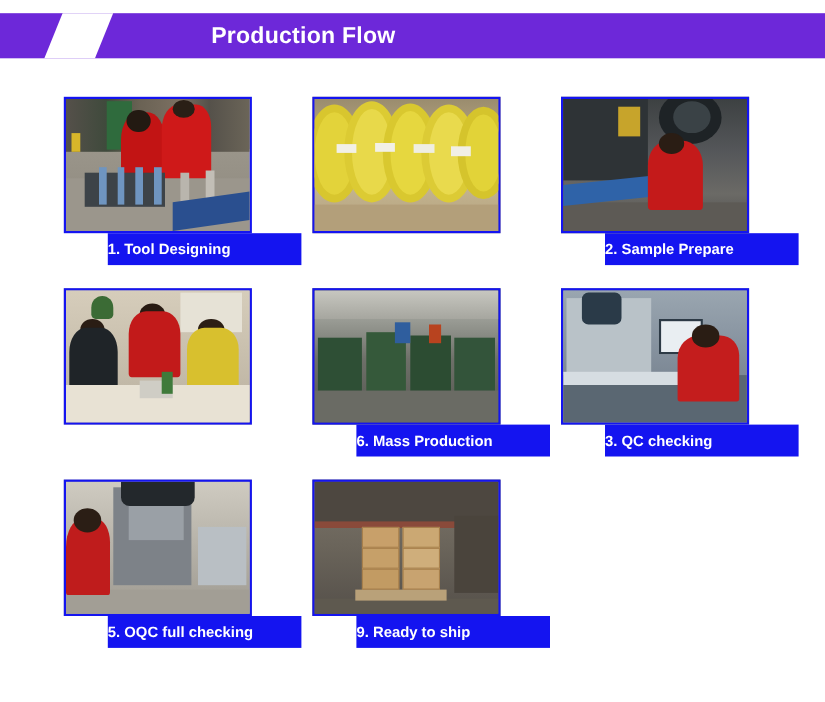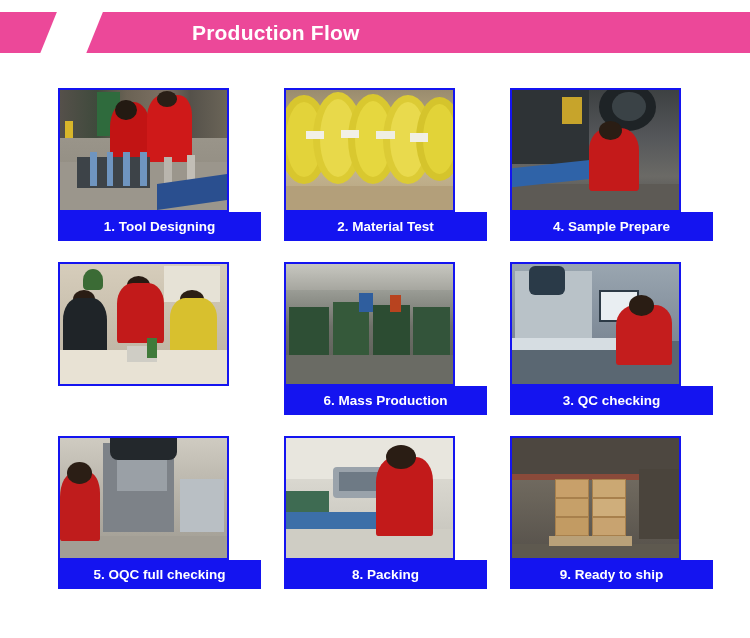--- a/index.html
+++ b/index.html
@@ -16,21 +16,21 @@
     overflow: hidden;
   }
 
   
   .header-banner {
     position: absolute;
     left: 0;
     top: 12px;
     width: 750px;
     height: 41px;
-    background: #ec4899;
+    background: #6d28d9;
     overflow: hidden;
   }
   .header-slash {
     position: absolute;
     left: 48px;
     top: -6px;
     width: 46px;
     height: 56px;
     background: #ffffff;
     transform: skewX(-22deg);
@@ -73,31 +73,32 @@
     box-sizing: border-box;
     overflow: hidden;
     background: #8a8a82;
   }
   .card-photo .ph {
     position: absolute;
     display: block;
   }
 
   .card-label {
-    width: 203px;
+    width: 176px;
     height: 29px;
     line-height: 29px;
     background: #1414f0;
     color: #ffffff;
     font-size: 13.5px;
     font-weight: bold;
-    text-align: center;
+    text-align: left;
     box-sizing: border-box;
     white-space: nowrap;
     overflow: hidden;
+    margin-left: 40px;
   }
 
   
   .p1 { background: linear-gradient(#6e6a5e 0%, #6e6a5e 38%, #9a958a 38%, #8d887d 100%); }
   .p1-wall { left:0; top:0; width:100%; height:40%; background:linear-gradient(90deg,#55504a 0%,#3f4a3c 22%,#6a6254 40%,#7c7062 62%,#55514a 78%,#6b6558 100%); }
   .p1-green { left:22%; top:2%; width:14%; height:36%; background:#2f6b3d; }
   .p1-m1 { left:30%; top:10%; width:24%; height:52%; background:#c21414; border-radius:40% 40% 8% 8%; }
   .p1-m1h { left:33%; top:8%; width:13%; height:17%; background:#231a12; border-radius:50%; }
   .p1-m2 { left:52%; top:4%; width:27%; height:56%; background:#cf1919; border-radius:34% 30% 6% 6%; }
   .p1-m2h { left:58%; top:1%; width:12%; height:13%; background:#2a1f16; border-radius:50%; }
@@ -253,36 +254,35 @@
       <span class="ph p2-c1"></span>
         <span class="ph p2-c2"></span>
         <span class="ph p2-c3"></span>
       <span class="ph p2-c4"></span>
         <span class="ph p2-c5"></span>
       <span class="ph p2-lbl1"></span>
         <span class="ph p2-lbl2"></span>
       <span class="ph p2-lbl3"></span>
         <span class="ph p2-lbl4"></span>
     </div>
-    <div class="card-label">2. Material Test</div>
   </div>
 
   <div class="flow-card">
     <div class="card-photo p3">
       <span class="ph p3-bg"></span>
       <span class="ph p3-mach"></span>
       <span class="ph p3-drum"></span>
         <span class="ph p3-drum2"></span>
       <span class="ph p3-yel"></span>
       <span class="ph p3-floor"></span>
       <span class="ph p3-blue"></span>
       <span class="ph p3-worker"></span>
         <span class="ph p3-head"></span>
     </div>
-    <div class="card-label">4. Sample Prepare</div>
+    <div class="card-label">2. Sample Prepare</div>
   </div>
 
   <div class="flow-card">
     <div class="card-photo p4">
       <span class="ph p4-bg"></span>
       <span class="ph p4-win"></span>
         <span class="ph p4-plant"></span>
       <span class="ph p4-h1"></span>
         <span class="ph p4-m1"></span>
       <span class="ph p4-h2"></span>
@@ -331,34 +331,20 @@
       <span class="ph p7-rack"></span>
       <span class="ph p7-mach"></span>
       <span class="ph p7-top"></span>
         <span class="ph p7-hop"></span>
       <span class="ph p7-worker"></span>
         <span class="ph p7-head"></span>
     </div>
     <div class="card-label">5. OQC full checking</div>
   </div>
 
-  <div class="flow-card">
-    <div class="card-photo p8">
-      <span class="ph p8-bg"></span>
-      <span class="ph p8-wall"></span>
-      <span class="ph p8-floor"></span>
-      <span class="ph p8-green"></span>
-      <span class="ph p8-bench"></span>
-      <span class="ph p8-tray"></span>
-        <span class="ph p8-parts"></span>
-      <span class="ph p8-worker"></span>
-        <span class="ph p8-head"></span>
-    </div>
-    <div class="card-label">8. Packing</div>
-  </div>
 
   <div class="flow-card">
     <div class="card-photo p9">
       <span class="ph p9-bg"></span>
       <span class="ph p9-rack"></span>
         <span class="ph p9-beam"></span>
       <span class="ph p9-side"></span>
       <span class="ph p9-floor"></span>
         <span class="ph p9-pal"></span>
       <span class="ph p9-b1"></span>

